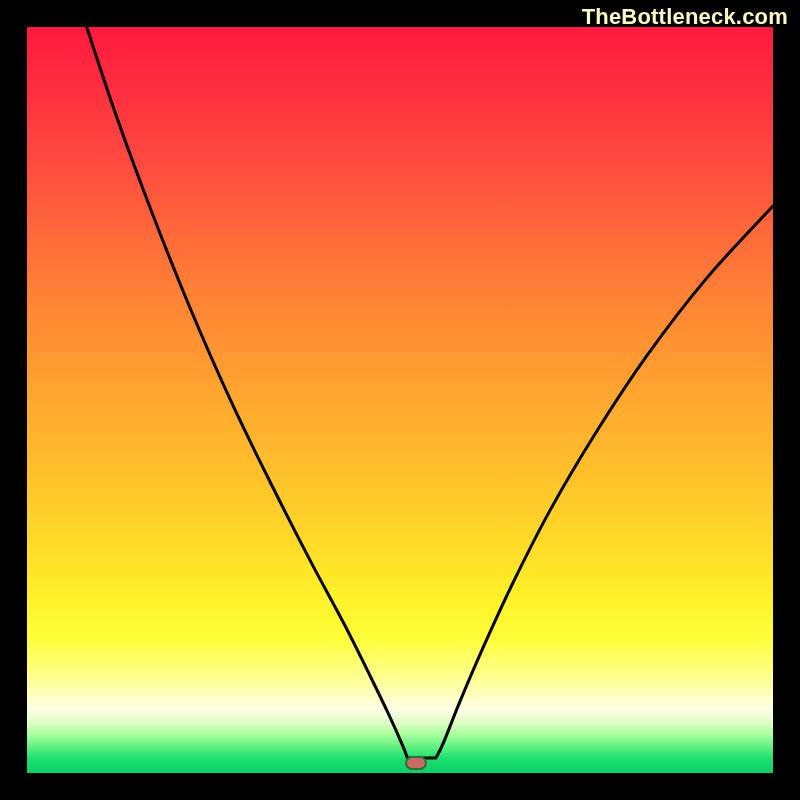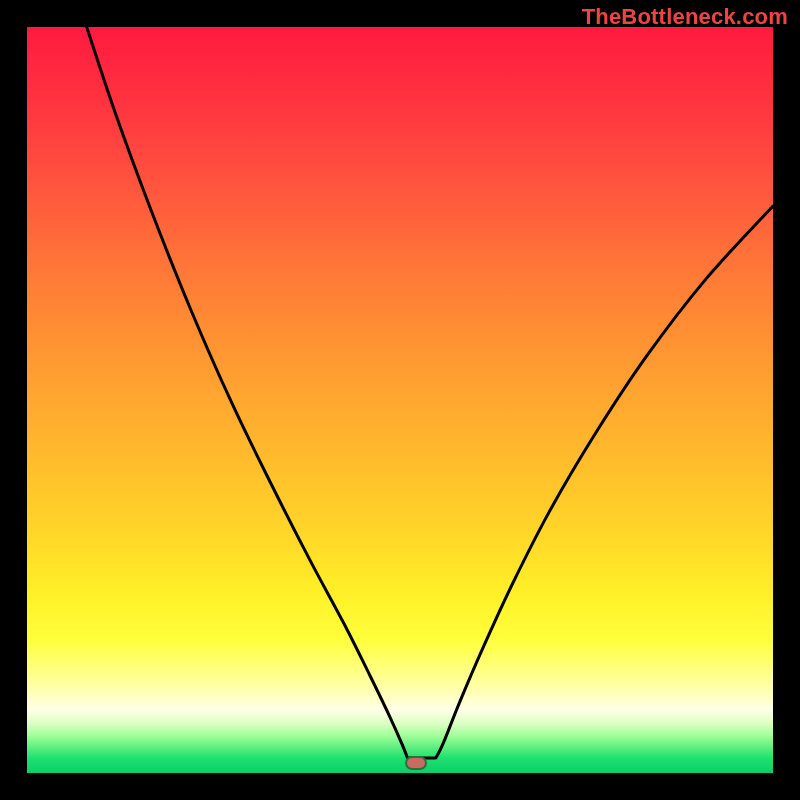--- a/index.html
+++ b/index.html
@@ -34,21 +34,21 @@
       #a0ff98 95%,
       #60f080 96.5%,
       #1ee070 98%,
       #0ad068 100%
     );
   }
   .watermark {
     position: absolute;
     top: 4px;
     right: 12px;
-    color: #ef4444;
+    color: #fef9c3;
     font-size: 22px;
     font-weight: 600;
     letter-spacing: 0.2px;
     user-select: none;
   }
   svg.curve {
     position: absolute;
     left: 0;
     top: 0;
     width: 746px;

